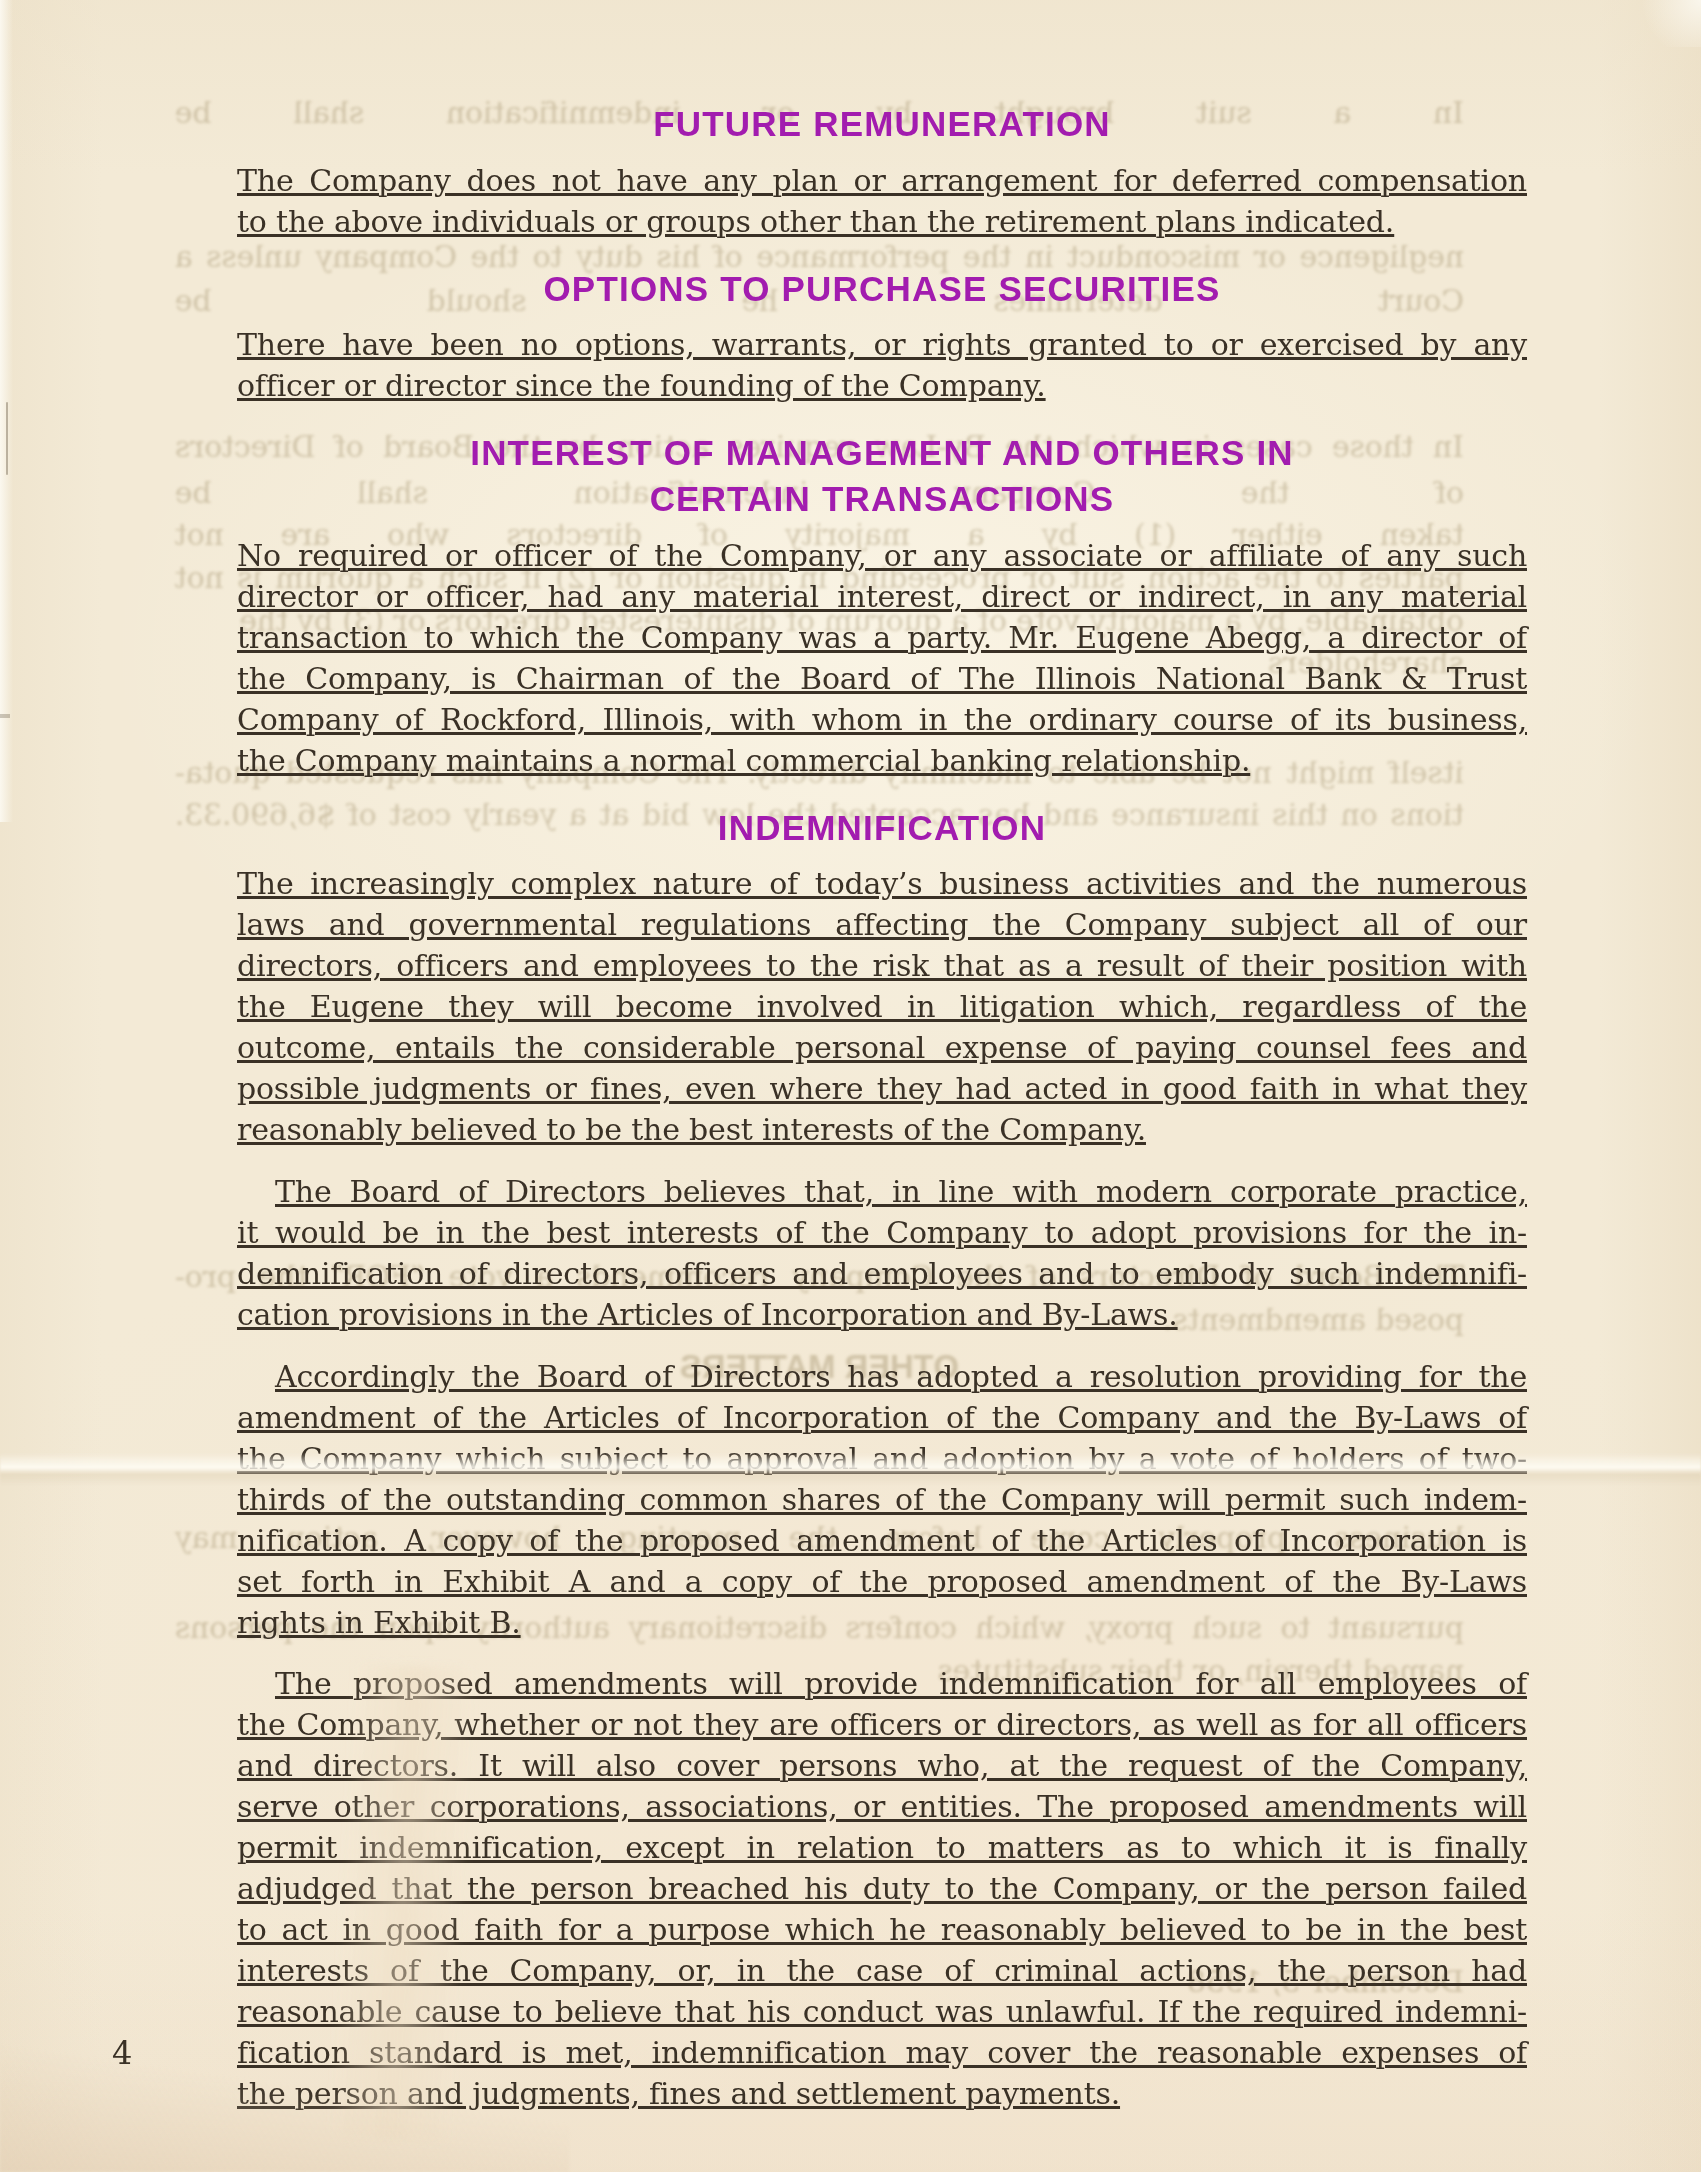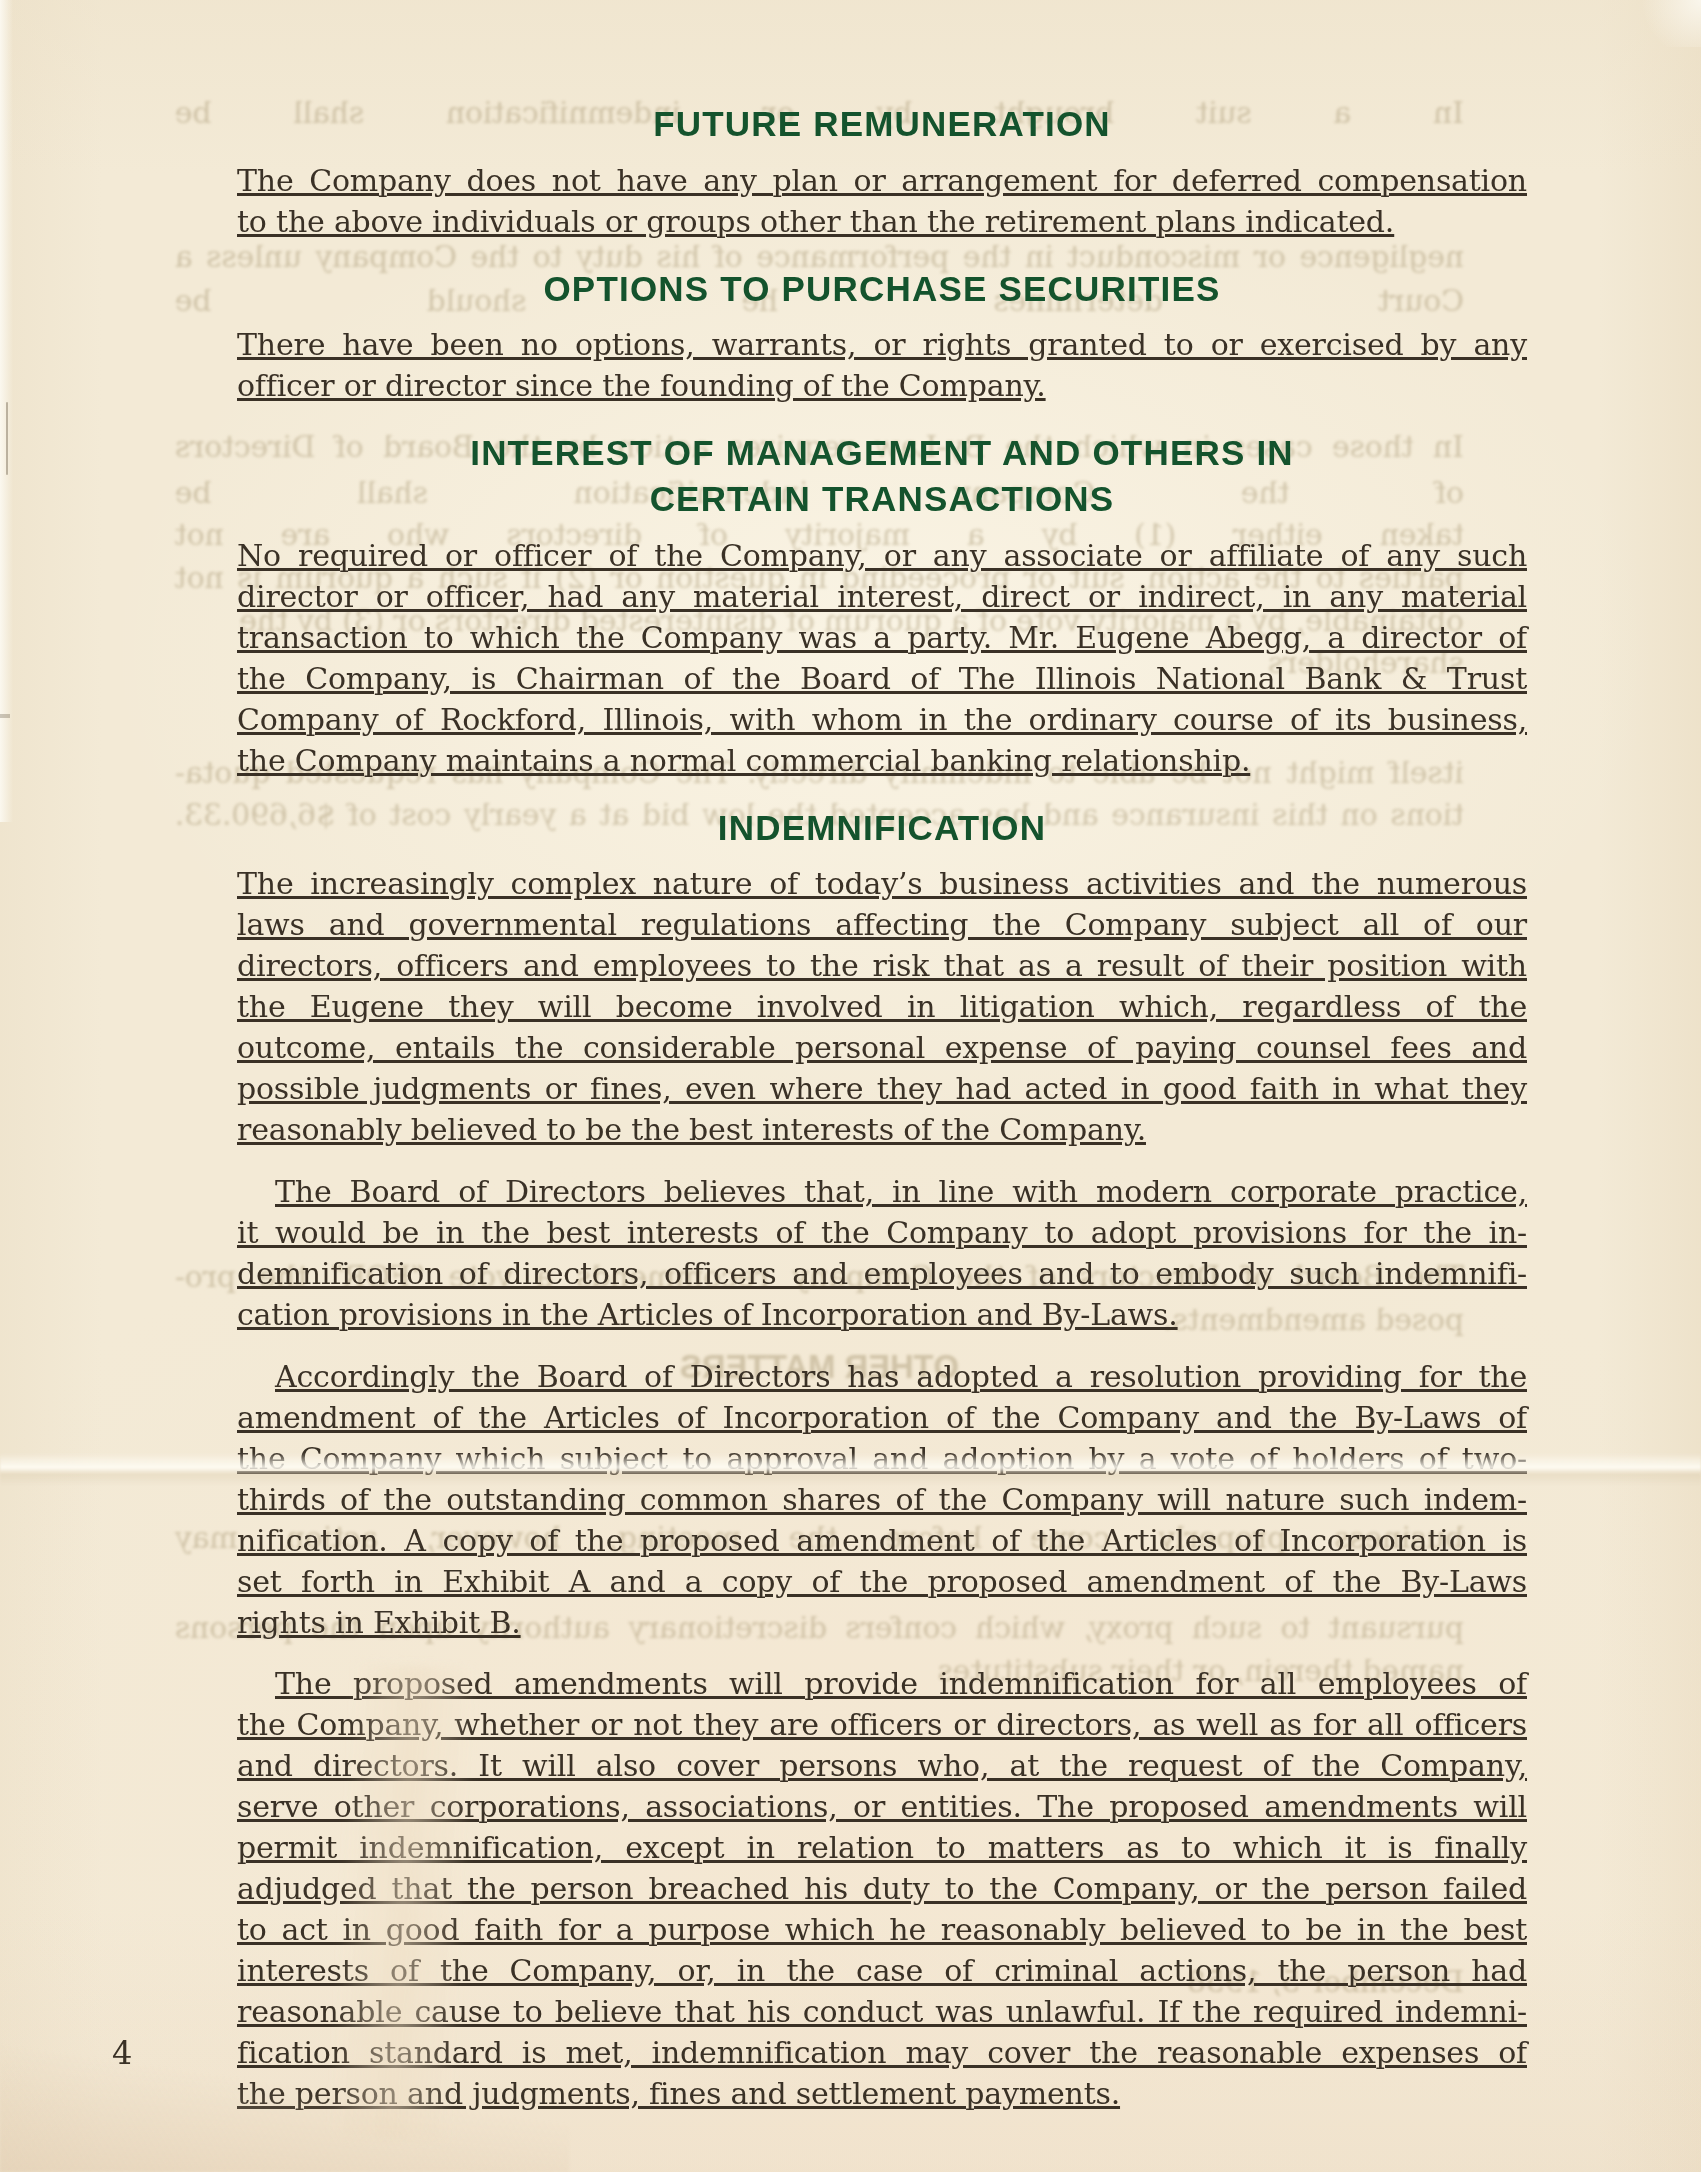--- a/index.html
+++ b/index.html
@@ -79,21 +79,21 @@
   }
   .doc-section { margin-top: 24px; }
   .doc-section:first-child { margin-top: 0; }
   .heading-line {
     font-family: "Liberation Sans", sans-serif;
     font-weight: 700;
     font-size: 35px;
     line-height: 46px;
     letter-spacing: 1.2px;
     text-align: center;
-    color: #14532d;
+    color: #a21caf;
   }
   .para { margin-top: 12.6px; text-decoration: underline; }
   .para + .para { margin-top: 20.6px; }
   .line { text-align: justify; text-align-last: justify; }
   .line.last { text-align-last: left; }
   .para.indent .line:first-child { text-indent: 38px; }
 
   .page-number {
     position: absolute; left: 112px; top: 2036px;
     font-size: 32px; line-height: 35px; color: #3a3126;
@@ -170,21 +170,21 @@
         <div class="para indent">
           <div class="line">The Board of Directors believes that, in line with modern corporate practice,</div>
           <div class="line">it would be in the best interests of the Company to adopt provisions for the in-</div>
           <div class="line">demnification of directors, officers and employees and to embody such indemnifi-</div>
           <div class="line last">cation provisions in the Articles of Incorporation and By-Laws.</div>
         </div>
         <div class="para indent">
           <div class="line">Accordingly the Board of Directors has adopted a resolution providing for the</div>
           <div class="line">amendment of the Articles of Incorporation of the Company and the By-Laws of</div>
           <div class="line">the Company which subject to approval and adoption by a vote of holders of two-</div>
-          <div class="line">thirds of the outstanding common shares of the Company will nature such indem-</div>
+          <div class="line">thirds of the outstanding common shares of the Company will permit such indem-</div>
           <div class="line">nification. A copy of the proposed amendment of the Articles of Incorporation is</div>
           <div class="line">set forth in Exhibit A and a copy of the proposed amendment of the By-Laws</div>
           <div class="line last">rights in Exhibit B.</div>
         </div>
         <div class="para indent">
           <div class="line">The proposed amendments will provide indemnification for all employees of</div>
           <div class="line">the Company, whether or not they are officers or directors, as well as for all officers</div>
           <div class="line">and directors. It will also cover persons who, at the request of the Company,</div>
           <div class="line">serve other corporations, associations, or entities. The proposed amendments will</div>
           <div class="line">permit indemnification, except in relation to matters as to which it is finally</div>

